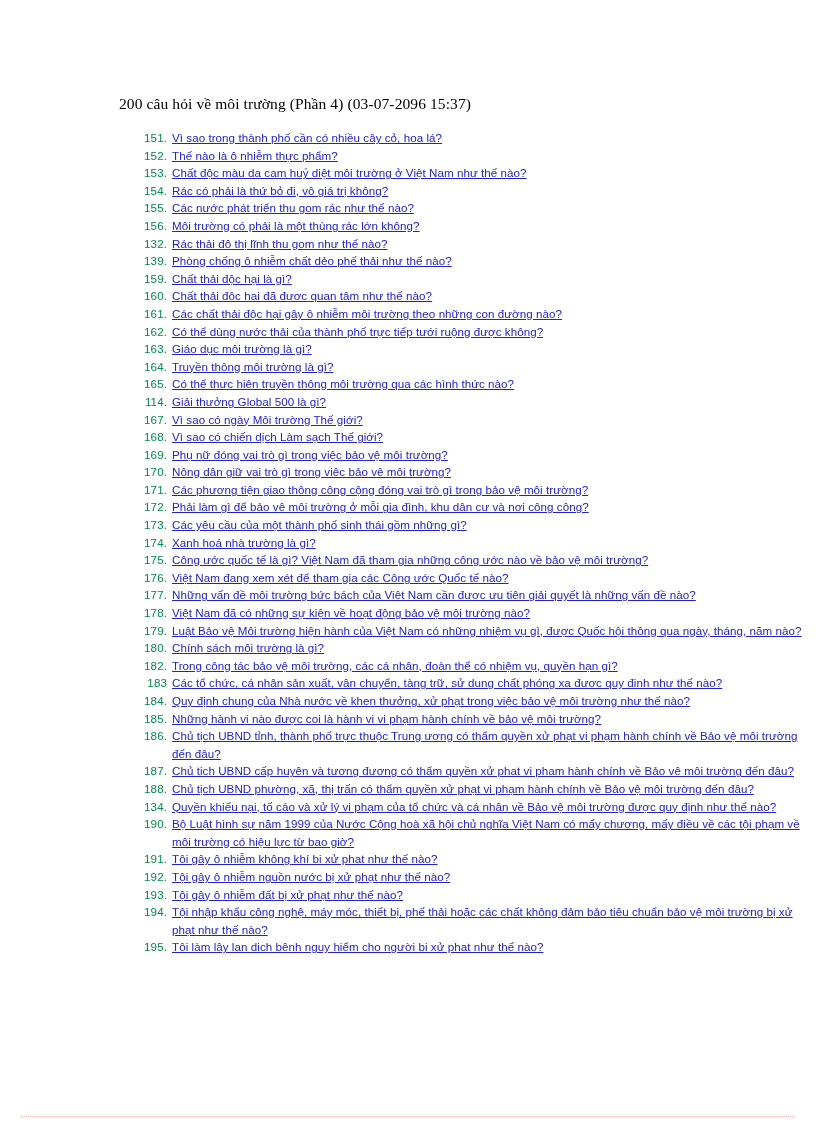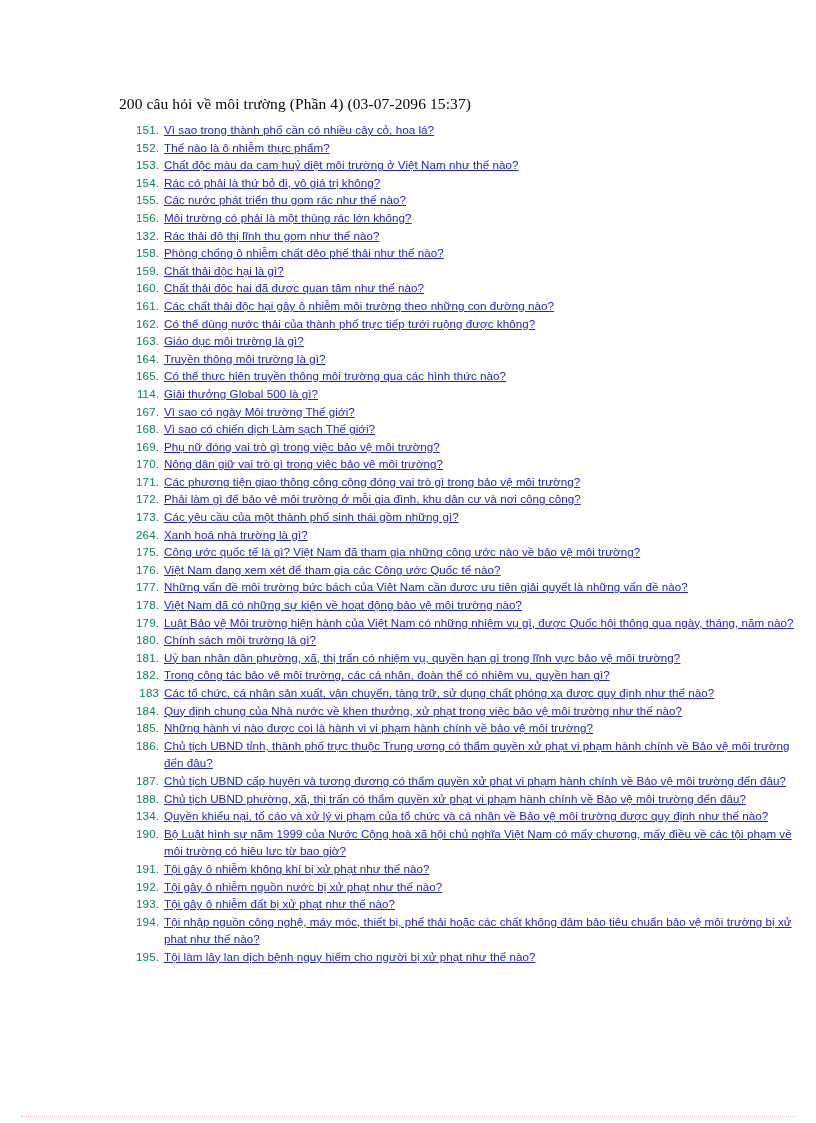--- a/index.html
+++ b/index.html
@@ -30,21 +30,21 @@
     color: #000000;
     white-space: nowrap;
     letter-spacing: 0.1px;
   }
   .qlist {
     position: absolute;
     left: 119px;
     top: 113px;
     width: 672px;
     list-style: none;
-    margin: 8px;
+    margin: 16px;
     padding: 0;
   }
   .qrow {
     display: flex;
     align-items: flex-start;
     font-size: 11.6px;
     line-height: 17.6px;
     margin: 0;
     padding: 0;
   }
@@ -109,21 +109,21 @@
       </li>
       <li class="qrow">
         <span class="qnum">156.</span>
         <a class="qlink" href="#">Môi trường có phải là một thùng rác lớn không?</a>
       </li>
       <li class="qrow">
         <span class="qnum">132.</span>
         <a class="qlink" href="#">Rác thải đô thị lĩnh thu gom như thế nào?</a>
       </li>
       <li class="qrow">
-        <span class="qnum">158.</span>
+        <span class="qnum">139.</span>
         <a class="qlink" href="#">Phòng chống ô nhiễm chất dẻo phế thải như thế nào?</a>
       </li>
       <li class="qrow">
         <span class="qnum">159.</span>
         <a class="qlink" href="#">Chất thải độc hại là gì?</a>
       </li>
       <li class="qrow">
         <span class="qnum">160.</span>
         <a class="qlink" href="#">Chất thải độc hại đã được quan tâm như thế nào?</a>
       </li>
@@ -173,21 +173,21 @@
       </li>
       <li class="qrow">
         <span class="qnum">172.</span>
         <a class="qlink" href="#">Phải làm gì để bảo vệ môi trường ở mỗi gia đình, khu dân cư và nơi công cộng?</a>
       </li>
       <li class="qrow">
         <span class="qnum">173.</span>
         <a class="qlink" href="#">Các yêu cầu của một thành phố sinh thái gồm những gì?</a>
       </li>
       <li class="qrow">
-        <span class="qnum">264.</span>
+        <span class="qnum">174.</span>
         <a class="qlink" href="#">Xanh hoá nhà trường là gì?</a>
       </li>
       <li class="qrow">
         <span class="qnum">175.</span>
         <a class="qlink" href="#">Công ước quốc tế là gì? Việt Nam đã tham gia những công ước nào về bảo vệ môi trường?</a>
       </li>
       <li class="qrow">
         <span class="qnum">176.</span>
         <a class="qlink" href="#">Việt Nam đang xem xét để tham gia các Công ước Quốc tế nào?</a>
       </li>
@@ -201,24 +201,20 @@
       </li>
       <li class="qrow">
         <span class="qnum">179.</span>
         <a class="qlink" href="#">Luật Bảo vệ Môi trường hiện hành của Việt Nam có những nhiệm vụ gì, được Quốc hội thông qua ngày, tháng, năm nào?</a>
       </li>
       <li class="qrow">
         <span class="qnum">180.</span>
         <a class="qlink" href="#">Chính sách môi trường là gì?</a>
       </li>
       <li class="qrow">
-        <span class="qnum">181.</span>
-        <a class="qlink" href="#">Uỷ ban nhân dân phường, xã, thị trấn có nhiệm vụ, quyền hạn gì trong lĩnh vực bảo vệ môi trường?</a>
-      </li>
-      <li class="qrow">
         <span class="qnum">182.</span>
         <a class="qlink" href="#">Trong công tác bảo vệ môi trường, các cá nhân, đoàn thể có nhiệm vụ, quyền hạn gì?</a>
       </li>
       <li class="qrow">
         <span class="qnum">183</span>
         <a class="qlink" href="#">Các tổ chức, cá nhân sản xuất, vận chuyển, tàng trữ, sử dụng chất phóng xạ được quy định như thế nào?</a>
       </li>
       <li class="qrow">
         <span class="qnum">184.</span>
         <a class="qlink" href="#">Quy định chung của Nhà nước về khen thưởng, xử phạt trong việc bảo vệ môi trường như thế nào?</a>
@@ -254,21 +250,21 @@
       <li class="qrow">
         <span class="qnum">192.</span>
         <a class="qlink" href="#">Tội gây ô nhiễm nguồn nước bị xử phạt như thế nào?</a>
       </li>
       <li class="qrow">
         <span class="qnum">193.</span>
         <a class="qlink" href="#">Tội gây ô nhiễm đất bị xử phạt như thế nào?</a>
       </li>
       <li class="qrow">
         <span class="qnum">194.</span>
-        <a class="qlink" href="#">Tội nhập nguồn công nghệ, máy móc, thiết bị, phế thải hoặc các chất không đảm bảo tiêu chuẩn bảo vệ môi trường bị xử phạt như thế nào?</a>
+        <a class="qlink" href="#">Tội nhập khẩu công nghệ, máy móc, thiết bị, phế thải hoặc các chất không đảm bảo tiêu chuẩn bảo vệ môi trường bị xử phạt như thế nào?</a>
       </li>
       <li class="qrow">
         <span class="qnum">195.</span>
         <a class="qlink" href="#">Tội làm lây lan dịch bệnh nguy hiểm cho người bị xử phạt như thế nào?</a>
       </li>
     </ul>
 
   <div class="footer-rule"></div>
 
 </div>

